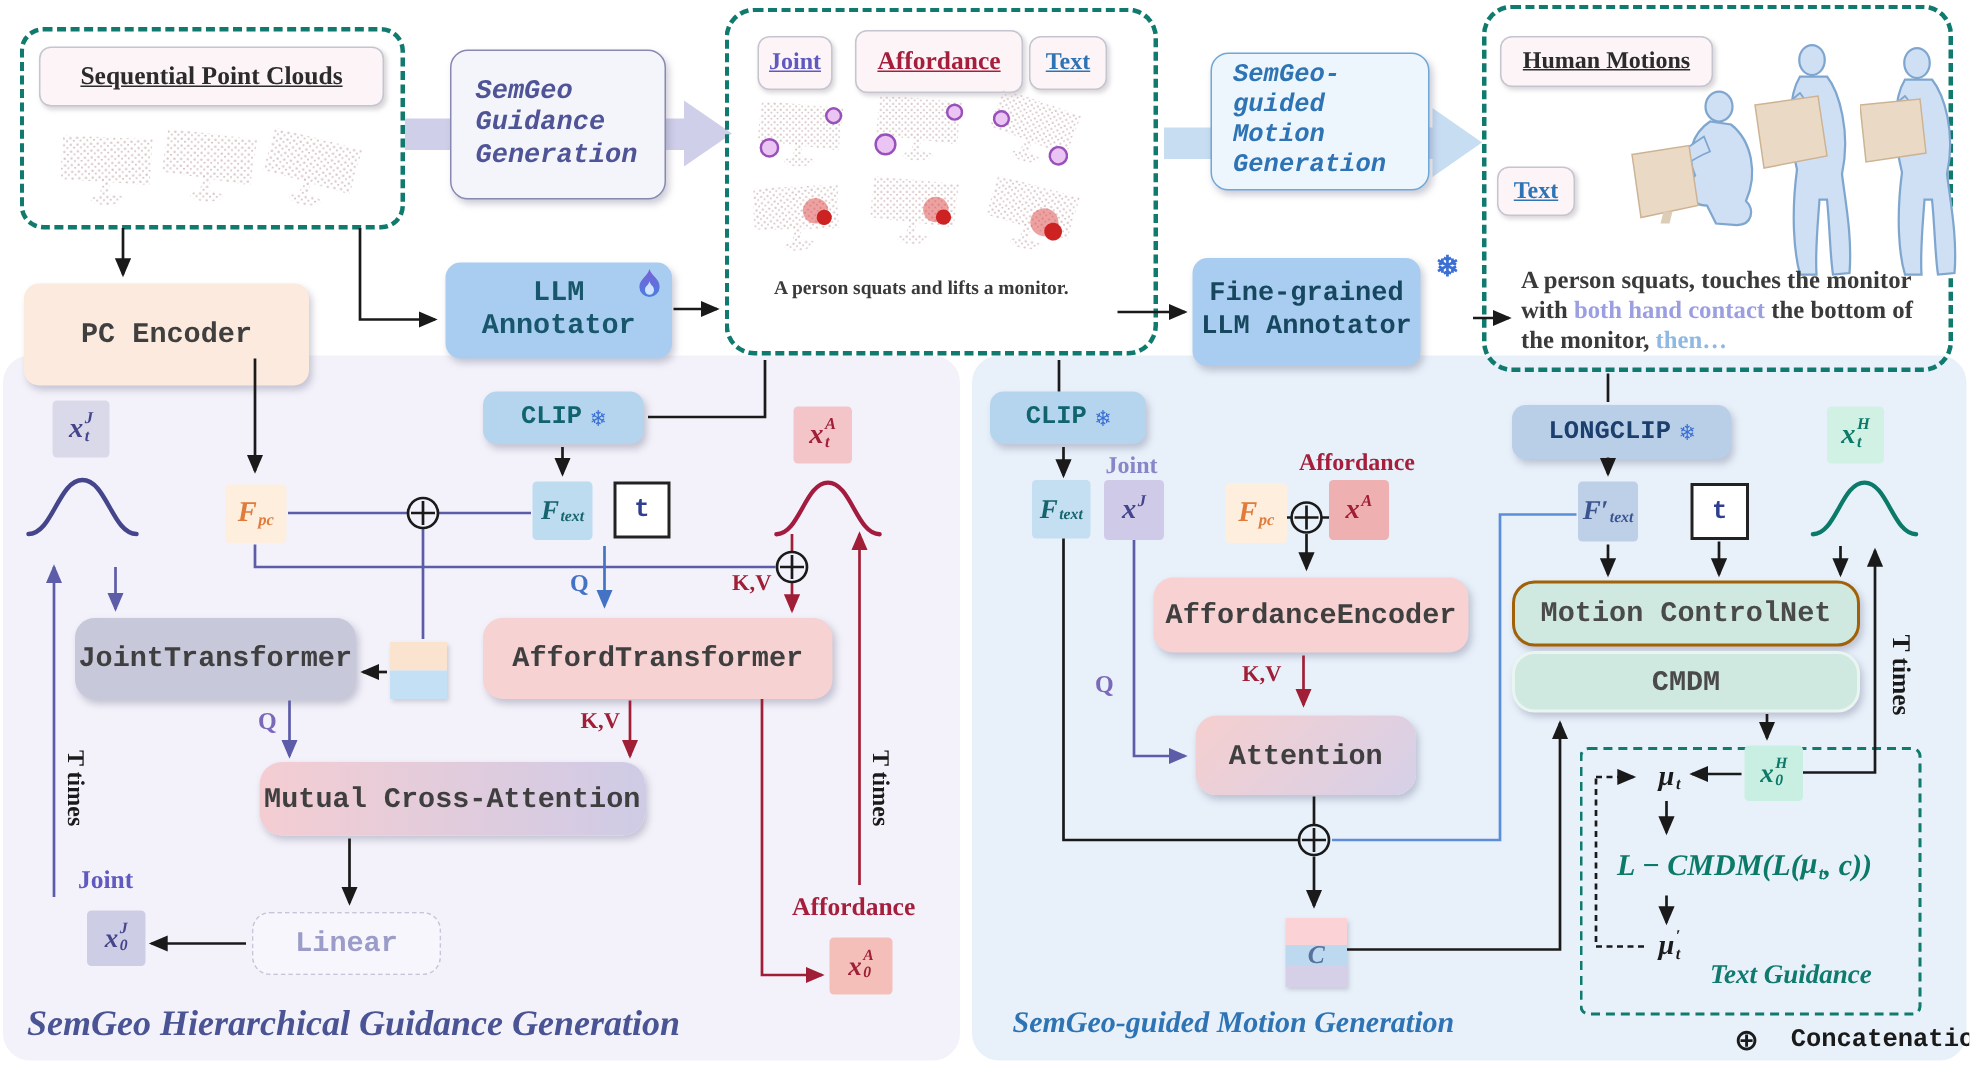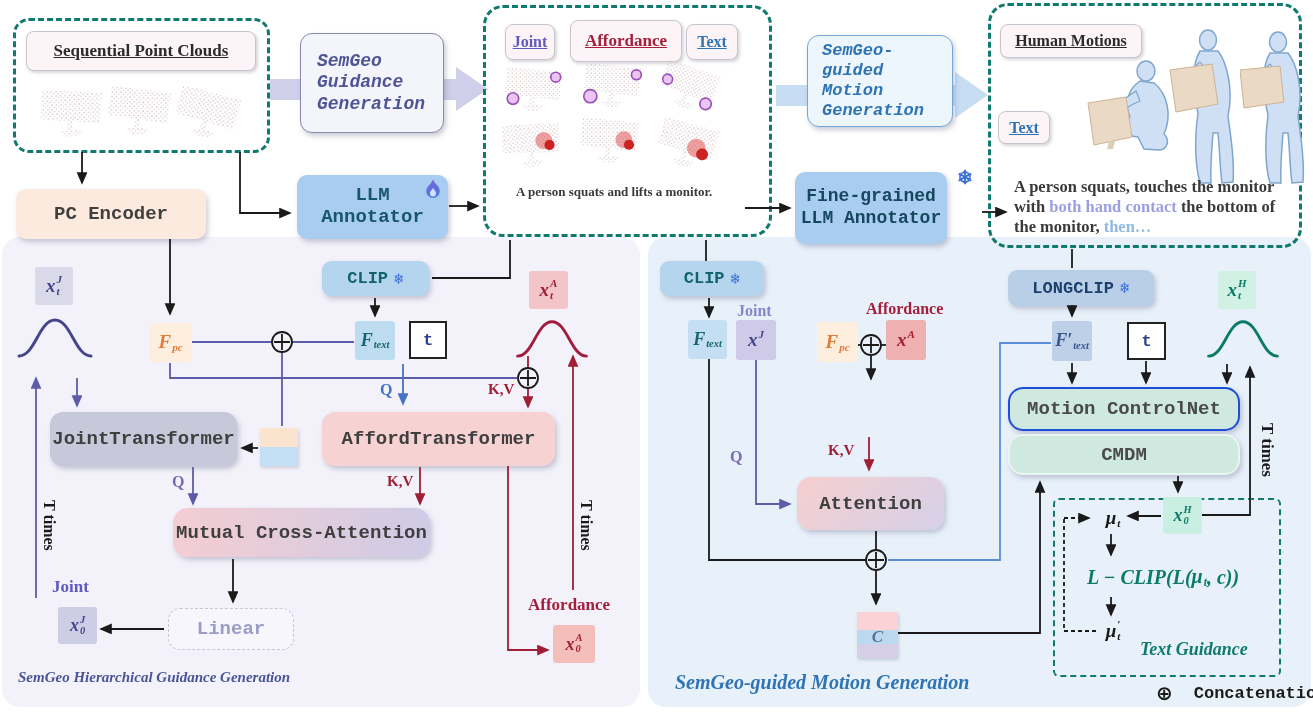--- a/index.html
+++ b/index.html
@@ -153,21 +153,21 @@
   <svg class="abs" style="left:174px;top:85px;transform:rotate(9deg);" width="72" height="58" viewBox="0 0 80 62">
       <use href="#mon"></use>
     </svg>
 
   <div class="band" style="left:270px;top:79px;width:186px;height:21px;background:#cfcfea;"></div>
   <div class="tri" style="left:456px;top:67px;border-top:22px solid transparent;border-bottom:22px solid transparent;border-left:32px solid #cfcfea;"></div>
   <div class="box shadow" style="left:300px;top:33px;width:144px;height:100px;background:#f4f4fb;border:1.5px solid #8888b0;border-radius:12px;justify-content:flex-start;padding-left:16px;text-align:left;">
     <span style="font-style:italic;font-size:18px;color:#4f5496;line-height:1.18;">SemGeo Guidance Generation</span>
   </div>
 
-  <div class="box shadow" style="left:16px;top:189px;width:190px;height:50px;background:#fbeadd;border-radius:10px;">
+  <div class="box shadow" style="left:16px;top:189px;width:190px;height:68px;background:#fbeadd;border-radius:10px;">
     <span style="font-size:19px;color:#3f3f3f;">PC Encoder</span>
   </div>
   <div class="box shadow" style="left:297px;top:175px;width:151px;height:64px;background:#a9cdf0;border-radius:10px;">
     <span style="font-size:19px;color:#17566b;width:110px;line-height:1.15;">LLM Annotator</span>
   </div>
   <svg class="abs" style="left:424px;top:178px;" width="18" height="22" viewBox="0 0 24 28">
     <path d="M12,1 C14,8 21,9 21,17 a9,9 0 1,1 -18,0 C3,10 10,8 12,1 z" fill="url(#flameg)"></path>
     <path d="M12,12 C13,16 16,16 16,20 a4,4 0 1,1 -8,0 C8,16 11,16 12,12 z" fill="#cfe2ff"></path>
   </svg>
 
@@ -349,21 +349,21 @@
   <div class="mathbox" style="left:553px;top:625px;width:42px;height:38px;background:#f4bfb9;font-size:18px;color:#a01f36;">
     <span class="mval">
         <span>x</span>
         <span class="ss">
           <span>A</span>
           <span>0</span>
         </span>
       </span>
   </div>
 
-  <div class="cap" style="left:18px;top:668px;font-style:italic;font-size:15px;color:#4a5495;">SemGeo Hierarchical Guidance Generation</div>
+  <div class="cap" style="left:18px;top:668px;font-style:italic;font-size:24px;color:#4a5495;">SemGeo Hierarchical Guidance Generation</div>
 
   <div class="box shadow" style="left:660px;top:261px;width:104px;height:35px;background:#b5d5ee;border-radius:9px;">
     <span style="font-size:17px;color:#11636e;">CLIP</span>
     <span style="font-size:16px;color:#3b6fd4;margin-left:6px;">❄</span>
   </div>
   <div class="mathbox" style="left:688px;top:320px;width:39px;height:39px;background:#c4def2;font-size:18px;color:#16656e;">
     <span class="mval">
         <span>F</span>
         <span class="ss">
           <span></span>
@@ -394,20 +394,23 @@
   <div class="mathbox" style="left:886px;top:320px;width:40px;height:40px;background:#eeb0b0;font-size:19px;color:#a01f36;">
     <span class="mval">
         <span>x</span>
         <span class="ss">
           <span>A</span>
           <span></span>
         </span>
       </span>
   </div>
 
+  <div class="box shadow" style="left:769px;top:385px;width:210px;height:50px;background:#f8d2d2;border-radius:13px;">
+    <span style="font-size:19px;color:#3f3f3f;">AffordanceEncoder</span>
+  </div>
   <span class="lbl" style="left:828px;top:442px;font-size:15px;color:#a01f36;">K,V</span>
   <span class="lbl" style="left:730px;top:448px;font-size:16px;color:#7b68b8;">Q</span>
   <div class="box shadow" style="left:797px;top:477px;width:147px;height:53px;background:linear-gradient(135deg,#f6cfcf,#d5d0e8);border-radius:14px;">
     <span style="font-size:19px;color:#3f3f3f;">Attention</span>
   </div>
 
   <div class="abs" style="left:857px;top:612px;width:41px;height:46px;box-shadow:1px 2px 3px rgba(120,120,140,.3);">
     <div style="height:18px;background:#fbd3d6;"></div>
     <div style="height:14px;background:#bcd9f0;display:flex;align-items:center;justify-content:center;">
       <span style="font-family:'Liberation Serif',serif;font-style:italic;font-weight:bold;font-size:17px;color:#56719c;">C</span>
@@ -437,21 +440,21 @@
         <span class="ss">
           <span>H</span>
           <span>t</span>
         </span>
       </span>
   </div>
   <svg class="abs" style="left:1204px;top:316px;" width="78" height="44" viewBox="0 0 80 46">
     <path d="M4,42 C20,42 24,6 40,6 C56,6 60,42 76,42" fill="none" stroke="#0c7a68" stroke-width="3" stroke-linecap="round"></path>
     </svg>
 
-  <div class="box shadow" style="left:1008px;top:387px;width:232px;height:44px;background:#cfe9e1;border:2px solid #1d4ed8;border-radius:15px;">
+  <div class="box shadow" style="left:1008px;top:387px;width:232px;height:44px;background:#cfe9e1;border:2px solid #a16207;border-radius:15px;">
     <span style="font-size:19px;color:#4a4a4a;">Motion ControlNet</span>
   </div>
   <div class="box shadow" style="left:1008px;top:434px;width:232px;height:41px;background:#cfe9e1;border:2px solid #e9f5f0;border-radius:15px;">
     <span style="font-size:19px;color:#4a4a4a;">CMDM</span>
   </div>
   <span class="lbl vtext" style="left:1257px;top:423px;font-size:17px;color:#1a1a1a;">T times</span>
 
   <div class="abs" style="left:1053px;top:498px;width:228px;height:179px;border:2.5px dashed #0f7a6d;border-radius:6px;"></div>
   <div class="mathbox" style="left:1097px;top:504px;width:32px;height:28px;font-size:19px;color:#1a1a1a;">
     <span class="mval">
@@ -465,21 +468,21 @@
   <div class="mathbox" style="left:1163px;top:497px;width:39px;height:37px;background:#c9efe2;font-size:18px;color:#0c7a68;">
     <span class="mval">
         <span>x</span>
         <span class="ss">
           <span>H</span>
           <span>0</span>
         </span>
       </span>
   </div>
   <div class="mathbox" style="left:1068px;top:562px;width:190px;height:30px;font-size:20px;color:#0c7a68;white-space:nowrap;">
-    <span>L − CLIP(L(</span>
+    <span>L − CMDM(L(</span>
       <span class="mval">
         <span>μ</span>
         <span class="ss">
           <span></span>
           <span>t</span>
         </span>
       </span>
       <span>, c))</span>
   </div>
   <div class="mathbox" style="left:1097px;top:617px;width:32px;height:28px;font-size:19px;color:#1a1a1a;">

